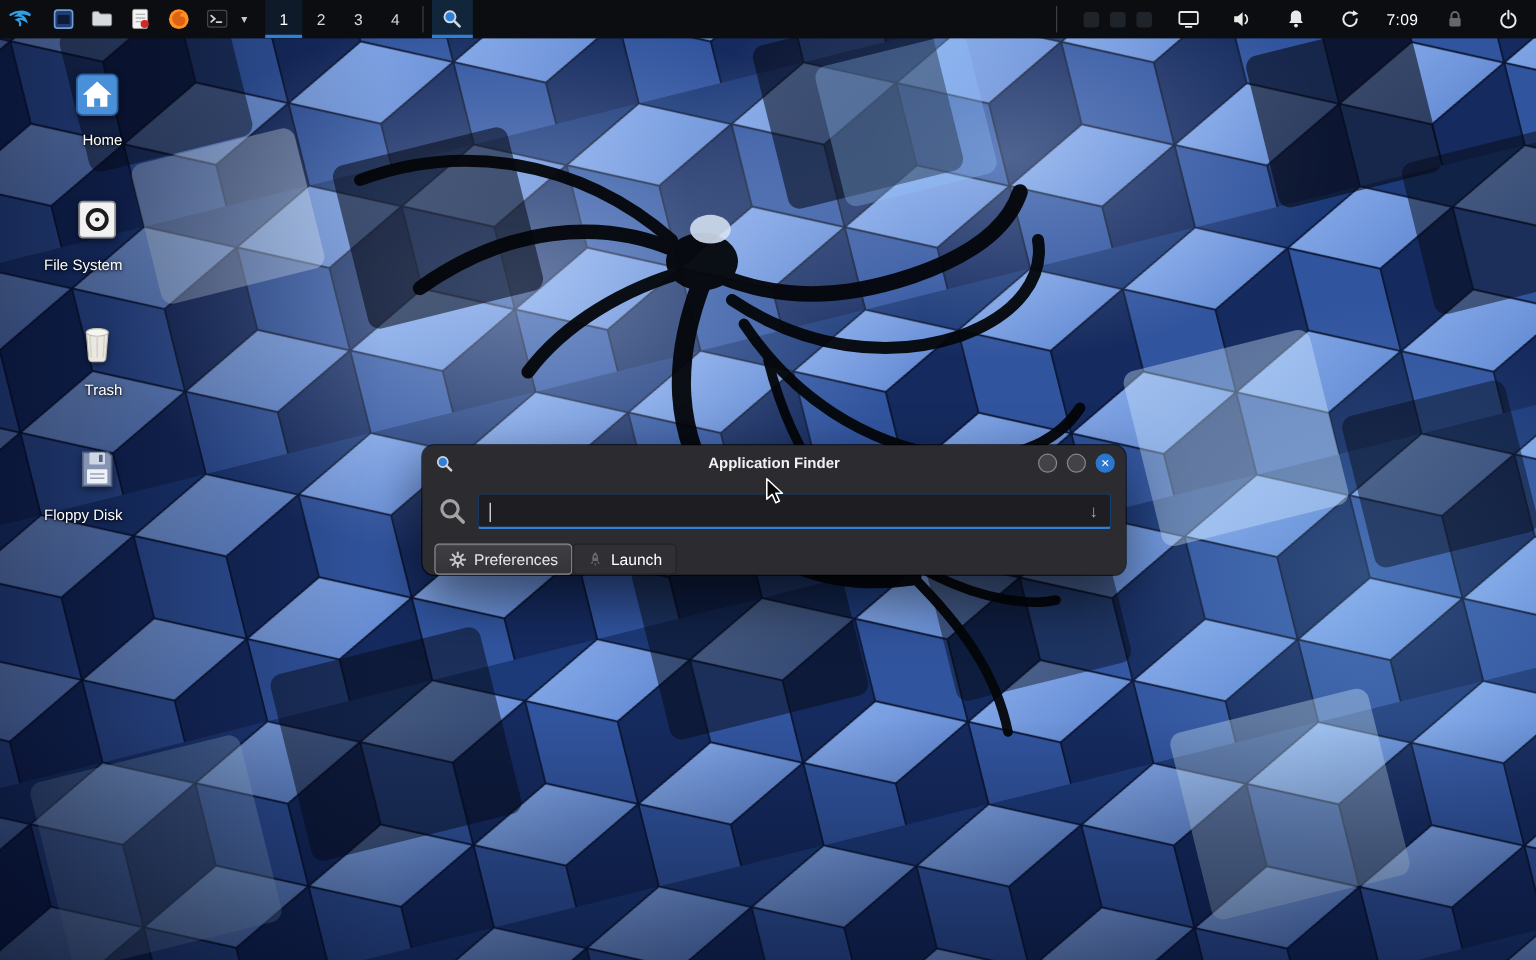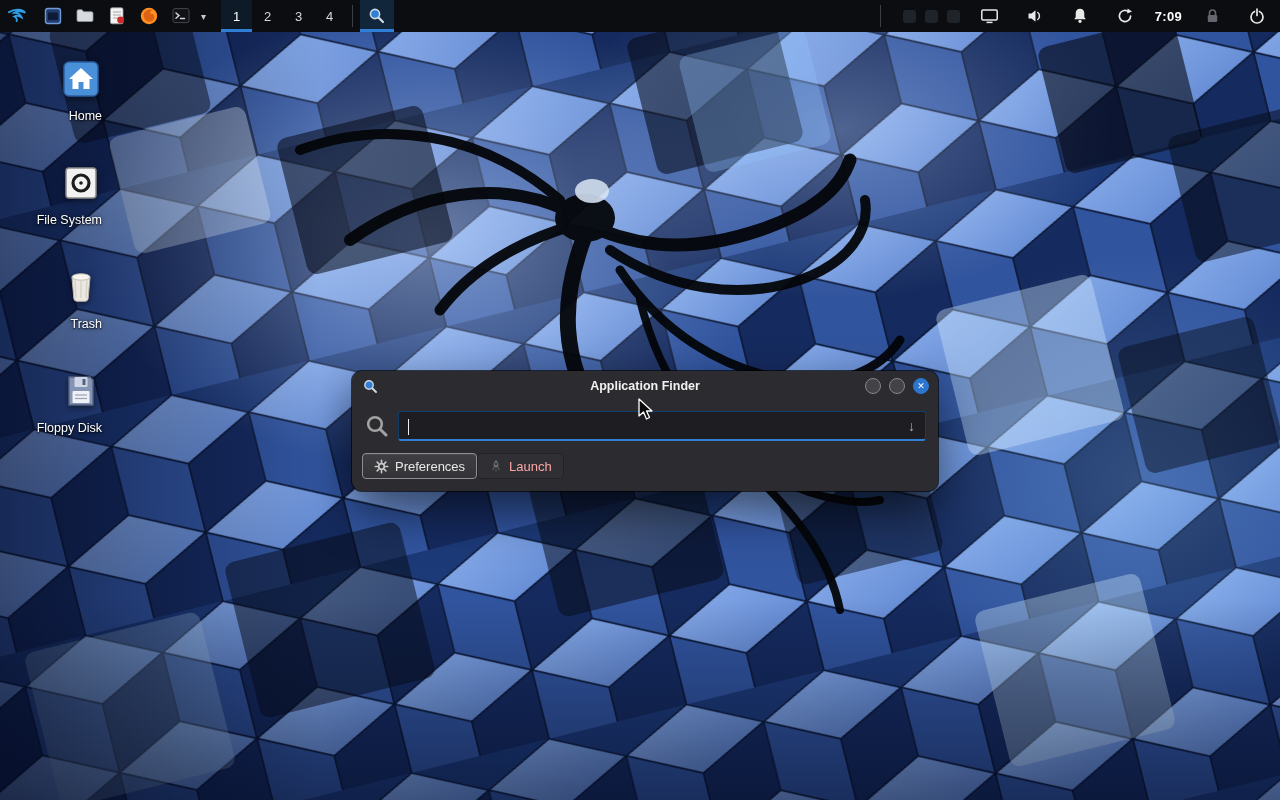--- a/index.html
+++ b/index.html
@@ -22,36 +22,36 @@
   .ws-group { display:flex; margin-left:12px; }
   .ws { width:31px; height:32px; display:flex; align-items:center; justify-content:center;
         color:#d8d8d8; font-size:13px; cursor:pointer; }
   .ws.active { color:#fff; background:rgba(47,127,214,.12);
                box-shadow:inset 0 -3px 0 #2f7fd6; }
   .task { min-width:34px; background:rgba(47,127,214,.22);
           box-shadow:inset 0 -3px 0 #2f7fd6; }
   .panel-right { margin-left:auto; display:flex; align-items:center; gap:15px; }
   .tray-dim { display:flex; gap:9px; align-items:center; }
   .tray-dim span { width:13px; height:13px; border-radius:3px; background:#4a5563; opacity:.32; }
-  .clock { color:#ffffff; font-size:13px; font-weight:700; letter-spacing:.3px; }
+  .clock { color:#ffffff; font-size:13px; font-weight:400; letter-spacing:.3px; }
   .dim { opacity:.55; }
 
   
   .desktop-icon { position:absolute; left:18px; width:84px; text-align:right;
                   z-index:2; cursor:pointer; }
   .di-img { width:42px; height:42px; margin:0 auto; filter:drop-shadow(0 2px 3px rgba(0,0,0,.5)); }
   .di-label { margin-top:5px; color:#ffffff; font-size:12.5px;
               text-shadow:0 1px 2px rgba(0,0,0,.95), 0 0 4px rgba(0,0,0,.6); }
   #di-home { top:58px; } #di-fs { top:162px; } #di-trash { top:266px; } #di-floppy { top:370px; }
 
   
   .dialog { position:absolute; left:352px; top:371px; width:586px; z-index:5;
             background:#2c2c30; border-radius:10px;
             box-shadow:0 0 0 1px rgba(0,0,0,.65), 0 20px 46px rgba(0,0,0,.55);
-            padding-bottom:12px; }
+            }
   .titlebar { height:30px; display:flex; align-items:center; position:relative;
               padding:0 9px 0 11px; }
   .title { position:absolute; left:0; right:0; text-align:center; color:#f1f1f1;
            font-size:12.5px; font-weight:bold; pointer-events:none; }
   .controls { margin-left:auto; display:flex; gap:8px; z-index:1; }
   .ctrl { width:16px; height:16px; border-radius:50%; cursor:pointer; }
   .ctrl-plain { background:#434347; border:1px solid #87878b; }
   .ctrl-close { background:#2b77cf; border:1px solid #2b77cf; color:#fff;
                 display:flex; align-items:center; justify-content:center;
                 font-size:9px; font-weight:bold; line-height:1; }
@@ -66,21 +66,21 @@
            background:#f0f0f0; animation:blink 1.1s step-end infinite; }
   @keyframes blink { 50% { opacity:0; } }
   .entry-arrow { margin-left:auto; color:#a9adb3; font-size:14px; cursor:pointer;
                  padding:0 2px; }
   .button-row { display:flex; align-items:center; 
                 padding:8px 10px 0 10px; }
   .btn { display:flex; align-items:center; gap:6px; font-size:13px; cursor:pointer;
          padding:4px 11px; border-radius:4px; height:26px; }
   .btn-prefs { background:linear-gradient(#3e3e43,#343438); color:#e8e8e8;
                border:1px solid #8f8f93; box-shadow:inset 0 1px 0 rgba(255,255,255,.06); }
-  .btn-launch { background:#303034; color:#fca5a5; border:1px solid #232327; }
+  .btn-launch { background:#303034; color:#ffffff; border:1px solid #232327; }
   .btn svg { display:block; }
 
   
   .cursor { position:absolute; left:638px; top:398px; z-index:30; pointer-events:none; }
 </style>
 </head>
 <body>
 
 <div class="stage">
 

